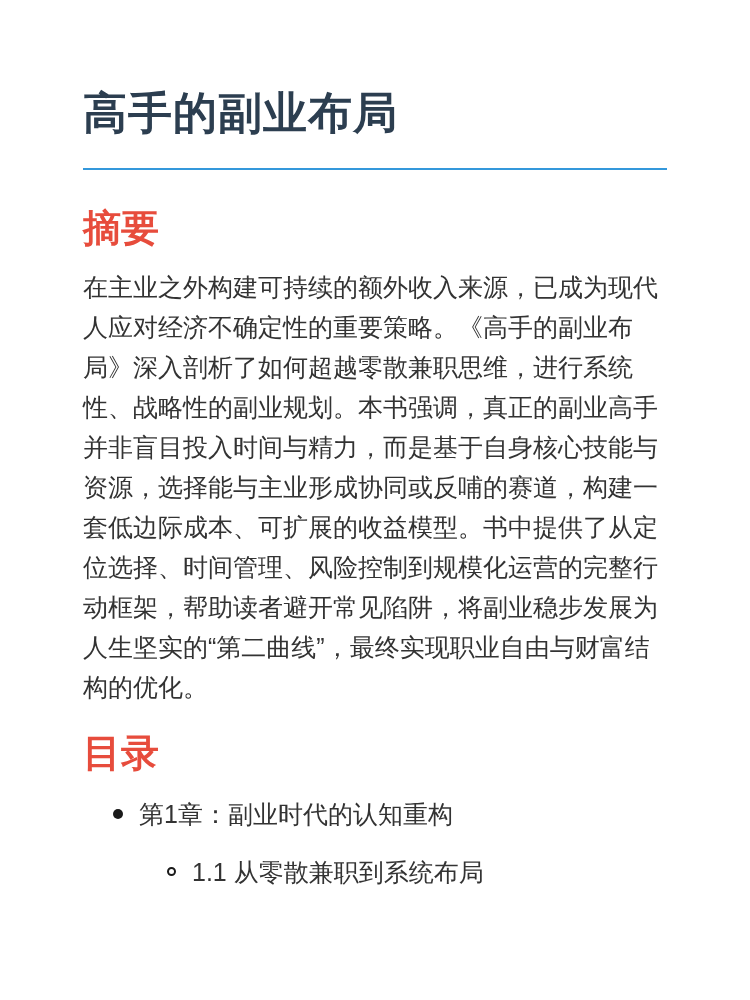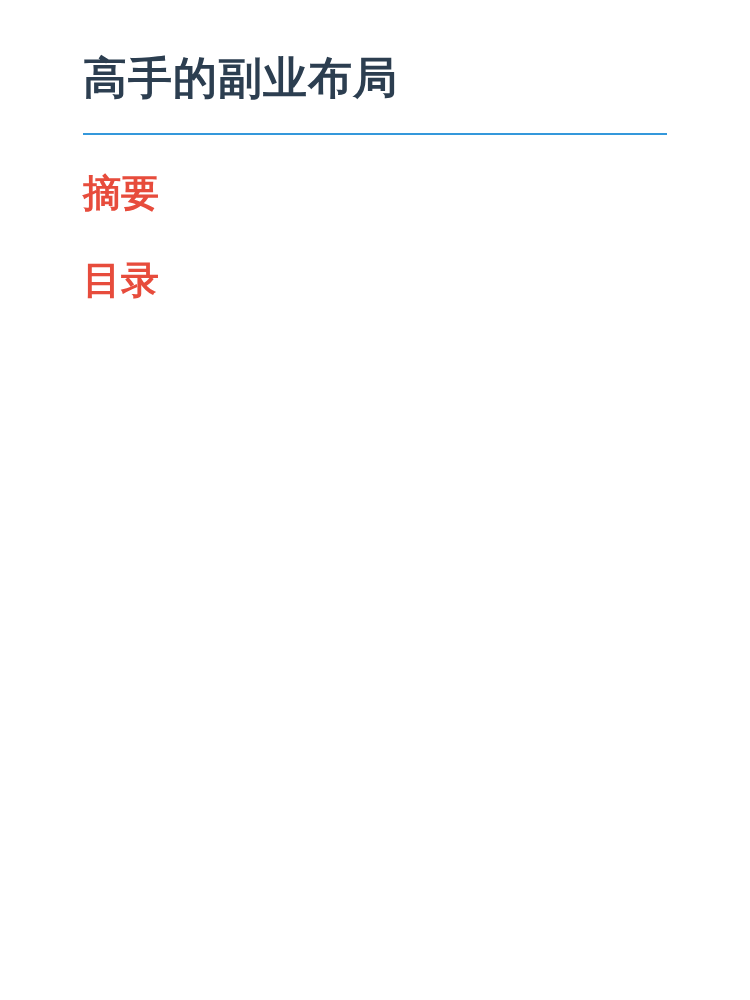--- a/index.html
+++ b/index.html
@@ -6,21 +6,21 @@
   html, body { margin: 0; padding: 0; }
   body {
     width: 750px; height: 1000px;
     background: #ffffff;
     font-family: "Liberation Sans", "DejaVu Sans", sans-serif;
   }
   .page {
     position: relative;
     width: 750px; height: 1000px;
     background: #ffffff;
-    padding: 52px 83px 0 83px;
+    padding: 87px 83px 0 83px;
     overflow: hidden;
   }
   .doc-title {
     margin: 0;
     font-size: 44px;
     line-height: 1.2;
     font-weight: 700;
     letter-spacing: 1px;
     color: var(--title-text, #2c3e50);
   }
@@ -39,21 +39,21 @@
   .abstract-heading { margin-top: 36px; }
   .abstract-text {
     margin: 16px 0 0 0;
     width: 585px;
     font-size: 25px;
     line-height: 40px;
     color: var(--body-text, #333333);
     text-align: left;
     overflow-wrap: break-word;
   }
-  .toc-heading { margin-top: 42px; }
+  .toc-heading { margin-top: 24px; }
   .toc-list {
     list-style: none;
     margin: 17px 0 0 0;
     padding: 0;
   }
   .toc-item {
     display: flex;
     align-items: center;
     font-size: 25px;
     line-height: 40px;
@@ -87,18 +87,29 @@
 <body>
 
 <div class="page">
 
   <h1 class="doc-title">高手的副业布局</h1>
 
   <hr class="title-underline">
 
   <h2 class="accent-heading abstract-heading">摘要</h2>
 
+  <p class="abstract-text">在主业之外构建可持续的额外收入来源，已成为现代人应对经济不确定性的重要策略。《高手的副业布局》深入剖析了如何超越零散兼职思维，进行系统性、战略性的副业规划。本书强调，真正的副业高手并非盲目投入时间与精力，而是基于自身核心技能与资源，选择能与主业形成协同或反哺的赛道，构建一套低边际成本、可扩展的收益模型。书中提供了从定位选择、时间管理、风险控制到规模化运营的完整行动框架，帮助读者避开常见陷阱，将副业稳步发展为人生坚实的“第二曲线”，最终实现职业自由与财富结构的优化。</p>
 
   <h2 class="accent-heading toc-heading">目录</h2>
 
+  <ul class="toc-list">
+    <li class="toc-item level-1">
+      <span class="bullet disc"></span>
+      <span>第1章：副业时代的认知重构</span>
+    </li>
+    <li class="toc-item level-2">
+      <span class="bullet circle"></span>
+      <span>1.1 从零散兼职到系统布局</span>
+    </li>
+  </ul>
 
 
 </div>
 
 </body></html>

